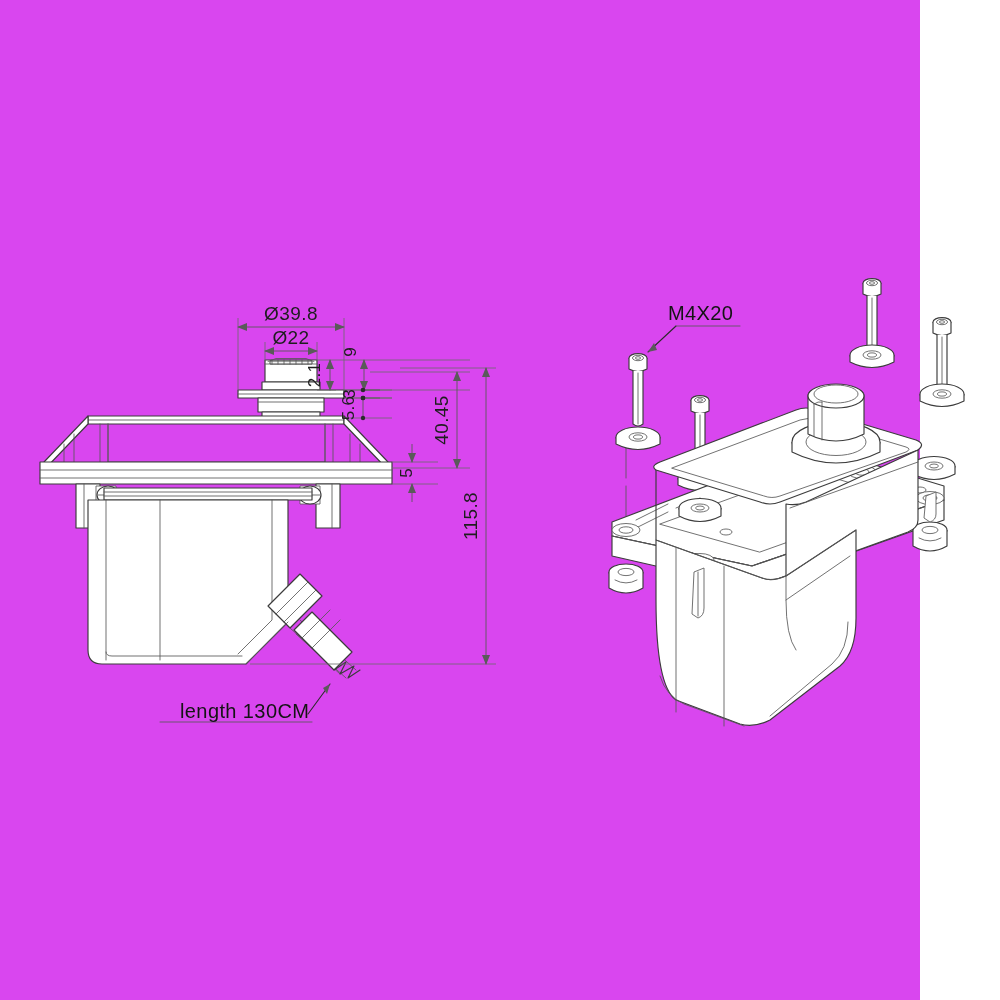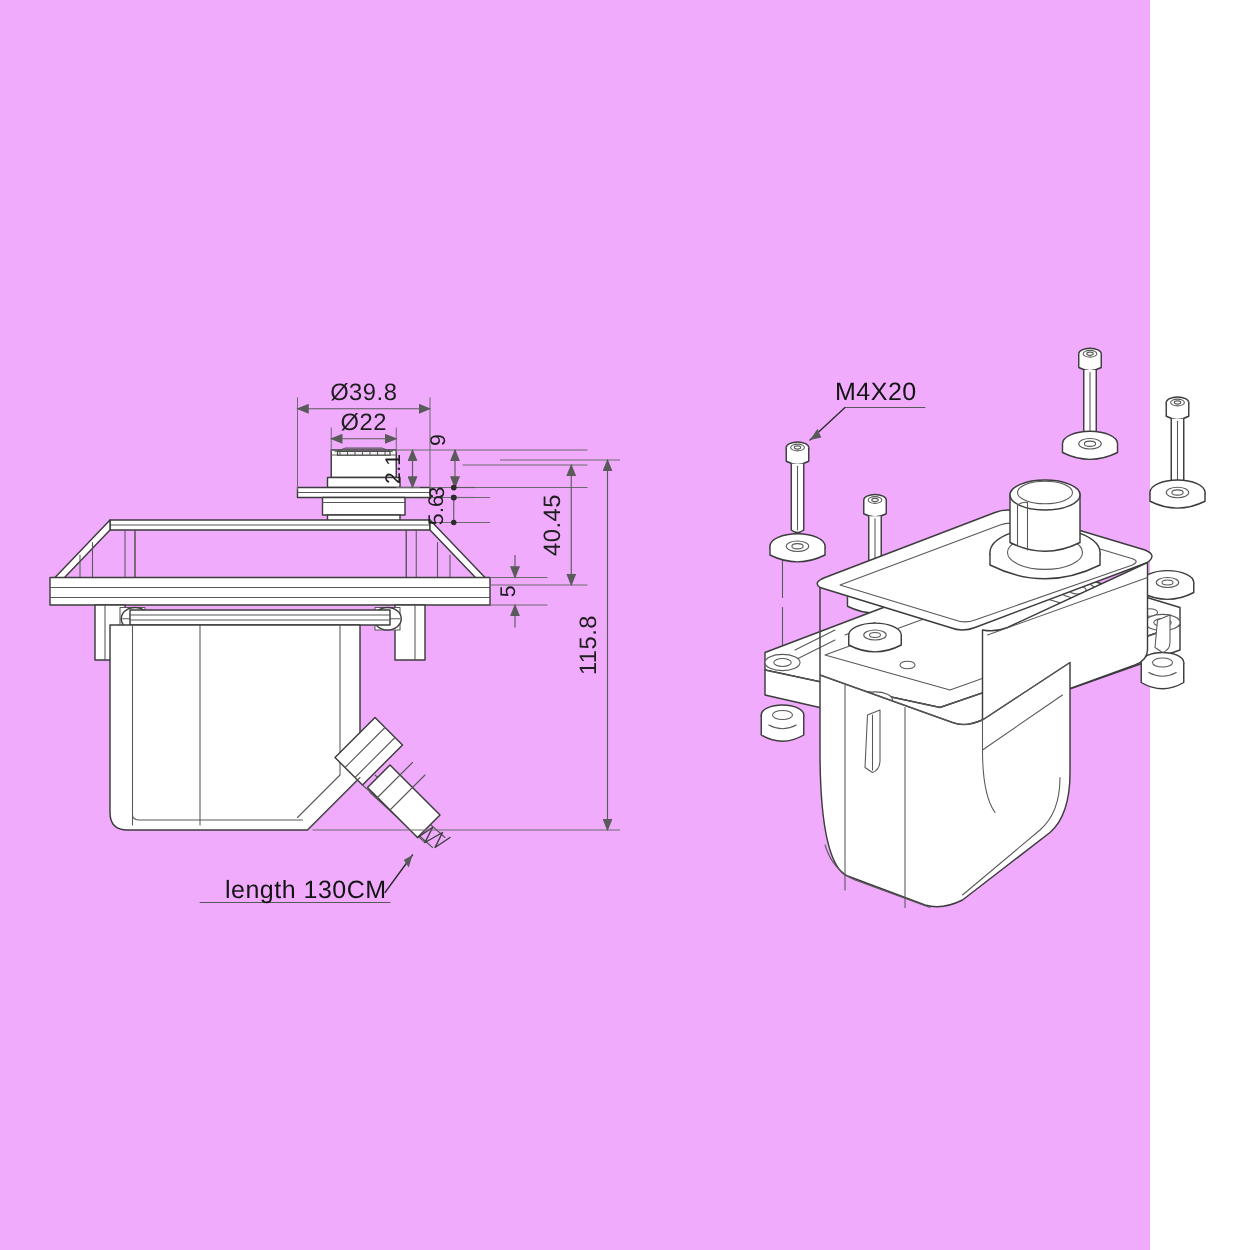--- a/index.html
+++ b/index.html
@@ -2,21 +2,21 @@
 <html><head>
 <meta charset="utf-8">
 <title>Technical Drawing</title>
 <style>
   html,body{margin:0;padding:0;background:#ffffff;}
   body{
     width:1000px;height:1000px;overflow:hidden;
     font-family:"Liberation Sans","DejaVu Sans",sans-serif;
     color:#1a1a1a;
   }
-  #sheet{position:relative;width:920px;height:1000px;background:#f0abfc;}
+  #sheet{position:relative;width:920px;height:1000px;background:#d946ef;}
   svg{display:block;}
   .ln{fill:none;stroke:#3c3c3c;stroke-width:1.15;stroke-linecap:round;stroke-linejoin:round;}
   .ln-thin{fill:none;stroke:#585858;stroke-width:0.85;stroke-linecap:round;stroke-linejoin:round;}
   .ln-dim{fill:none;stroke:#5a5a5a;stroke-width:0.9;stroke-linecap:butt;}
   .ln-ext{fill:none;stroke:#6b6b6b;stroke-width:0.8;stroke-linecap:butt;}
   .ln-lead{fill:none;stroke:#2b2b2b;stroke-width:1.1;stroke-linecap:round;}
   .fillw{fill:#ffffff;stroke:#3c3c3c;stroke-width:1.15;stroke-linejoin:round;}
   .fillw-thin{fill:#ffffff;stroke:#585858;stroke-width:0.85;stroke-linejoin:round;}
   .shade{fill:#f2f2f2;stroke:#4a4a4a;stroke-width:1.0;}
   .arrowhead{fill:#5a5a5a;stroke:none;}

